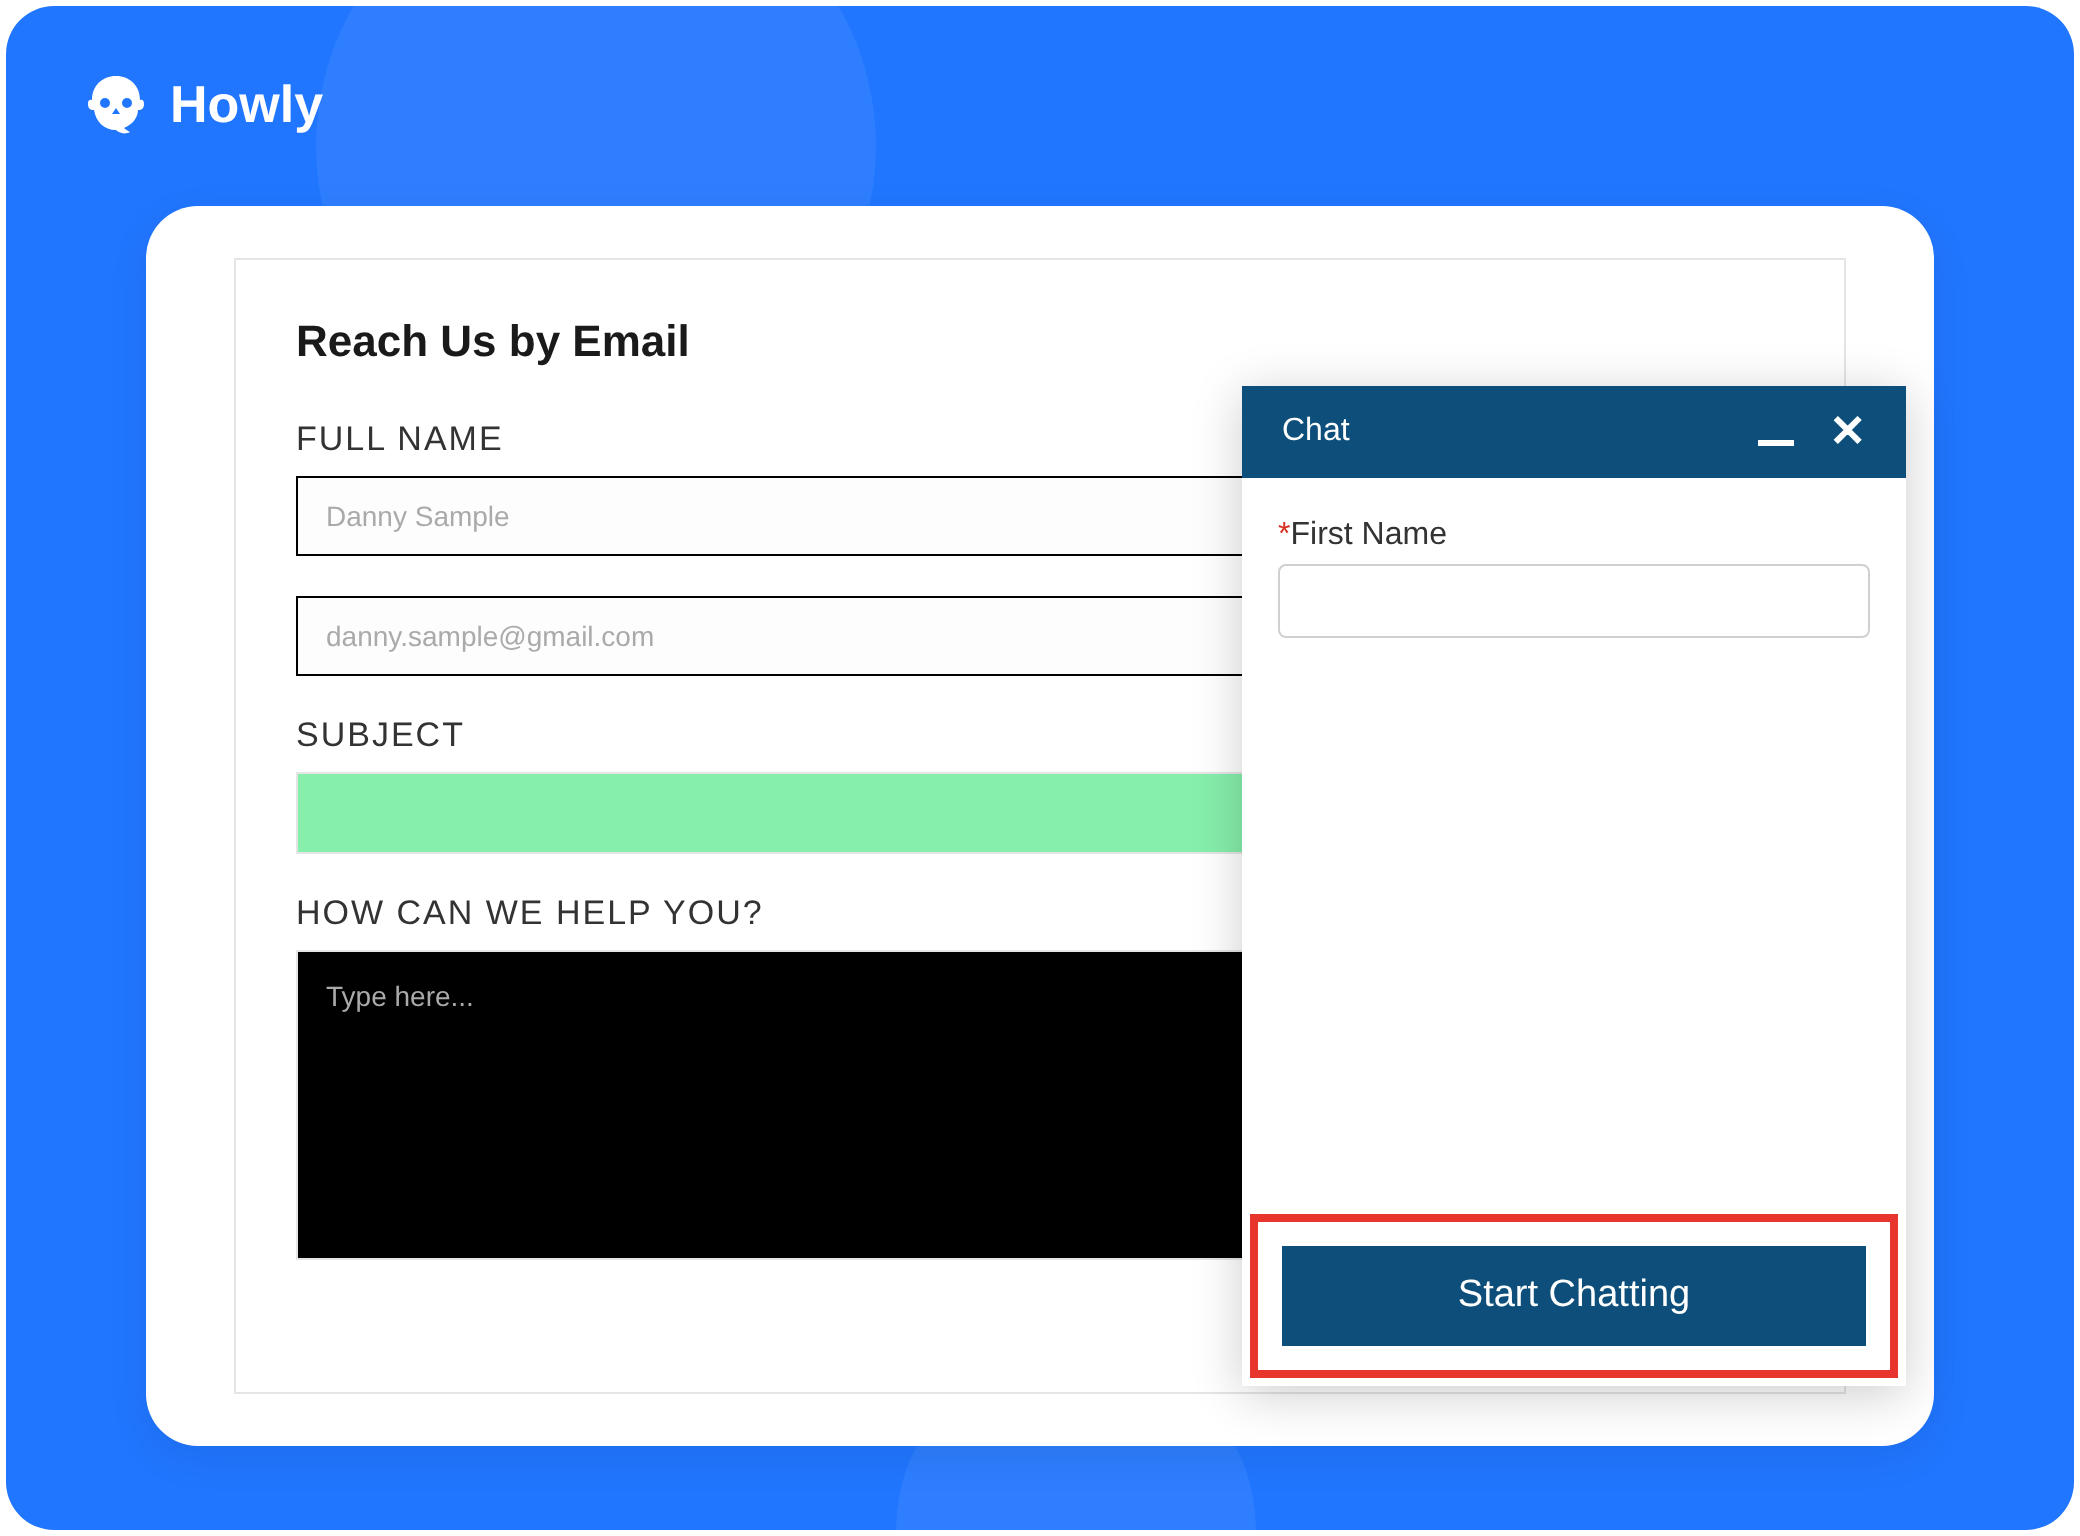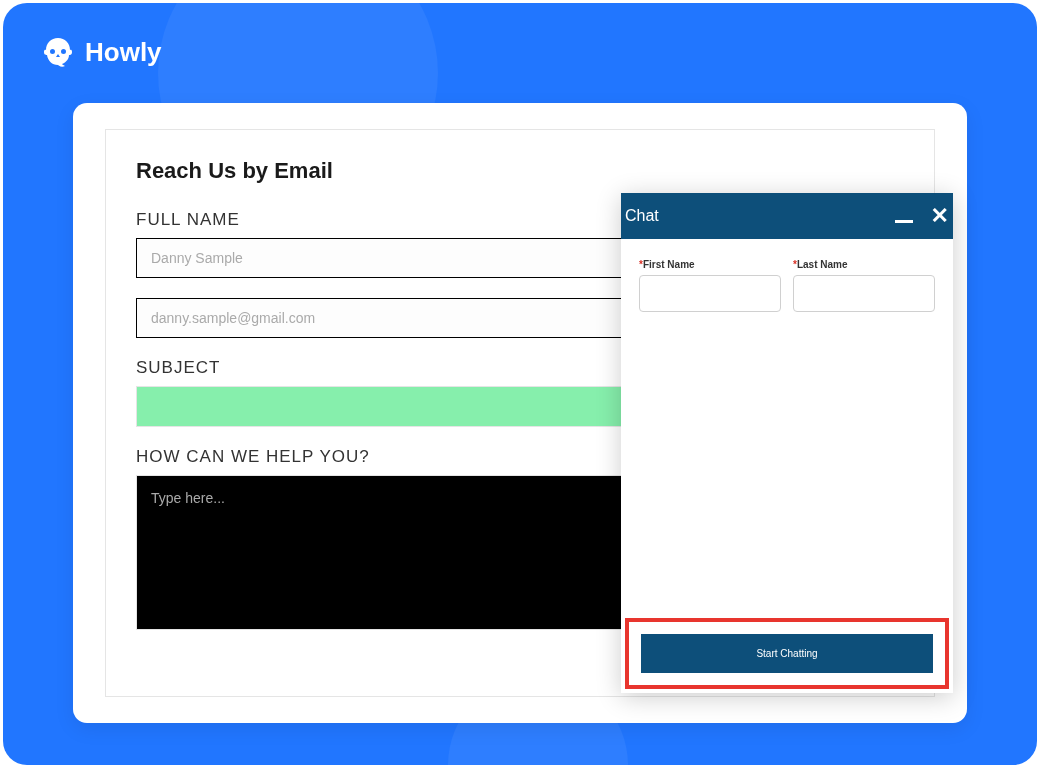--- a/index.html
+++ b/index.html
@@ -70,23 +70,23 @@
       font-weight: 700;
     }
     
     .card {
       position: absolute;
       top: 100px;
       left: 70px;
       right: 70px;
       bottom: 42px;
       background: white;
-      border-radius: 14px;
+      border-radius: 26px;
       box-shadow: 0 6px 20px rgba(0,0,0,0.08);
-      padding: 26px 32px;
+      padding: 26px 44px;
     }
     
     .form-box {
       border: 1px solid #e5e5e5;
       padding: 28px 30px;
       height: 100%;
       position: relative;
     }
     
     .form-title {
@@ -163,21 +163,21 @@
       background: white;
       box-shadow: 0 4px 24px rgba(0,0,0,0.2);
       z-index: 10;
       display: flex;
       flex-direction: column;
     }
     
     .chat-header {
       background: #0d4f7a;
       color: white;
-      padding: 12px 4px;
+      padding: 12px 20px;
       display: flex;
       align-items: center;
       justify-content: space-between;
     }
     
     .chat-title {
       font-size: 16px;
       font-weight: 400;
     }
     
@@ -211,25 +211,24 @@
       display: flex;
       gap: 12px;
       margin-bottom: 16px;
     }
     
     .chat-field {
       flex: 1;
     }
     
     .chat-field-label {
-      font-size: 10px;
+      font-size: 16px;
       color: #333;
       margin-bottom: 5px;
       display: block;
-      font-weight: bold;
     }
     
     .req {
       color: #d93025;
     }
     
     .chat-input {
       width: 100%;
       border: 1px solid #d0d0d0;
       border-radius: 4px;
@@ -243,21 +242,21 @@
       border: 4px solid #e8352e;
       margin: 4px;
     }
     
     .start-chat-btn {
       width: 100%;
       background: #0d4f7a;
       color: white;
       border: none;
       padding: 14px;
-      font-size: 10px;
+      font-size: 19px;
       cursor: pointer;
       font-family: inherit;
     }
   </style>
 </head>
 <body>
 
 <div class="blue-panel">
   <div class="bg-circle-1"></div>
   <div class="bg-circle-2"></div>
@@ -302,24 +301,20 @@
         <span class="close-icon">✕</span>
       </div>
     </div>
 
     <div class="chat-body">
       <div class="chat-row">
         <div class="chat-field">
           <label class="chat-field-label"><span class="req">*</span><span>First Name</span></label>
           <input class="chat-input" type="text" style="">
         </div>
-        <div class="chat-field">
-          <label class="chat-field-label"><span class="req">*</span><span>Last Name</span></label>
-          <input class="chat-input" type="text" style="">
-        </div>
       </div>
     </div>
 
     <div class="chat-footer">
       <button class="start-chat-btn">Start Chatting</button>
     </div>
   </div>
 </div>
 
 </body></html>

